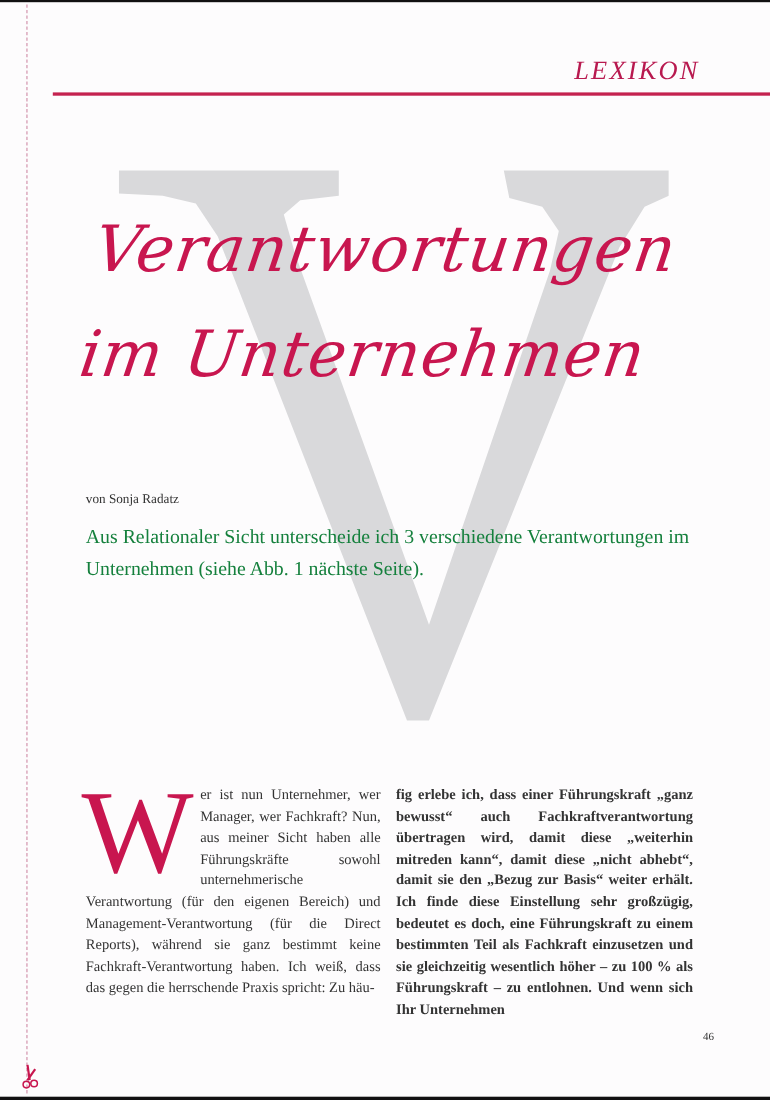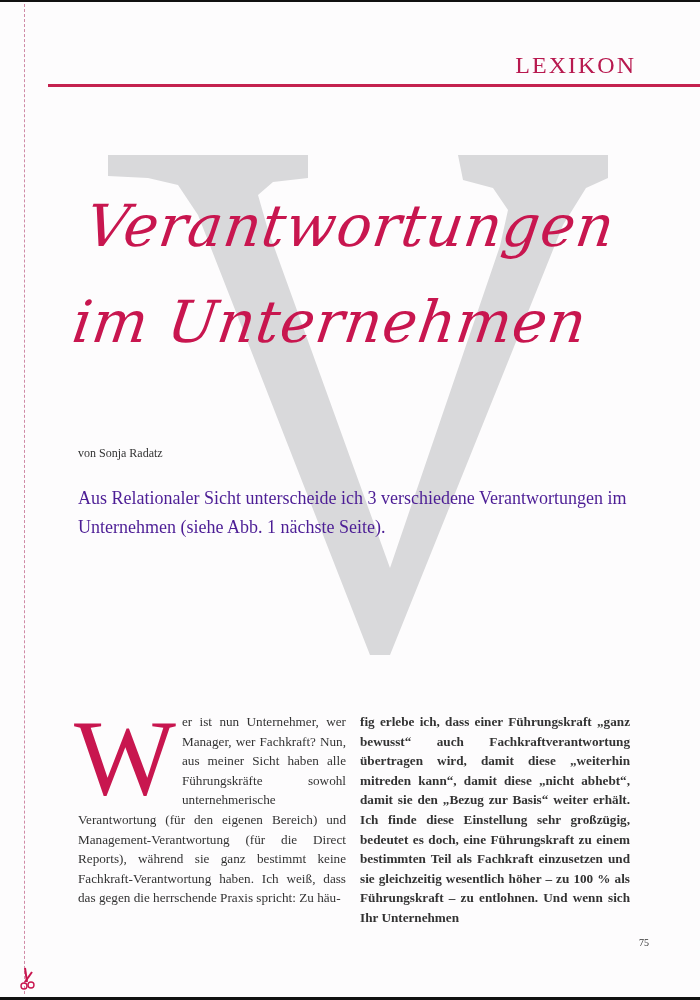--- a/index.html
+++ b/index.html
@@ -16,20 +16,21 @@
       position: absolute; left: 24px; top: 4px; width: 0; height: 990px;
       border-left: 1px dashed #d08aa6;
     }
     .scissors {
       position: absolute; left: 16px; top: 966px; width: 22px; height: 26px;
     }
     .section-label {
       position: absolute; right: 64px; top: 52px;
       font-size: 24px; letter-spacing: 2px; color: #b8194f;
       font-family: "Liberation Serif", serif;
+      font-style: italic;
     }
     .rule {
       position: absolute; left: 48px; top: 84px; width: 652px; height: 3px; background: #c4224f;
     }
     .bigV {
       position: absolute; left: 108px; top: 150px; width: 500px; height: 510px;
     }
     .title {
       position: absolute; left: 80px; top: 178px;
       font-family: "DejaVu Serif", serif;
@@ -41,22 +42,22 @@
       transform: skewX(-8deg);
       font-weight: normal;
       margin: 0;
     }
     .title span { display: block; }
     .byline {
       position: absolute; left: 78px; top: 446px;
       font-size: 12px; color: #333;
     }
     .lead {
-      position: absolute; left: 78px; top: 484px; width: 580px;
-      font-size: 18px; line-height: 29px; color: #4c1d95;
+      position: absolute; left: 78px; top: 474px; width: 580px;
+      font-size: 18px; line-height: 29px; color: #15803d;
     }
     .body-col {
       position: absolute; top: 712px; width: 268px;
       font-size: 13.2px; line-height: 19.6px; color: #333;
       text-align: justify; hyphens: auto;
     }
     .col-left { left: 78px; }
     .col-right { left: 360px; width: 270px; font-weight: bold; }
     .dropcap {
       float: left;
@@ -104,13 +105,13 @@
 
 <div class="body-col col-left">
   <span class="dropcap">W</span>
   <span>er ist nun Unternehmer, wer Manager, wer Fachkraft? Nun, aus meiner Sicht haben alle Führungskräfte sowohl unternehmerische Verantwortung (für den eigenen Bereich) und Management-Verantwortung (für die Direct Reports), während sie ganz bestimmt keine Fachkraft-Verantwortung haben. Ich weiß, dass das gegen die herrschende Praxis spricht: Zu häu-</span>
 </div>
 
 <div class="body-col col-right">
   <span>fig erlebe ich, dass einer Führungskraft „ganz bewusst“ auch Fachkraftverantwortung übertragen wird, damit diese „weiterhin mitreden kann“, damit diese „nicht abhebt“, damit sie den „Bezug zur Basis“ weiter erhält. Ich finde diese Einstellung sehr großzügig, bedeutet es doch, eine Führungskraft zu einem bestimmten Teil als Fachkraft einzusetzen und sie gleichzeitig wesentlich höher – zu 100 % als Führungskraft – zu entlohnen. Und wenn sich Ihr Unternehmen</span>
 </div>
 
-<div class="page-number">75</div>
+<div class="page-number">46</div>
 
 </body></html>

